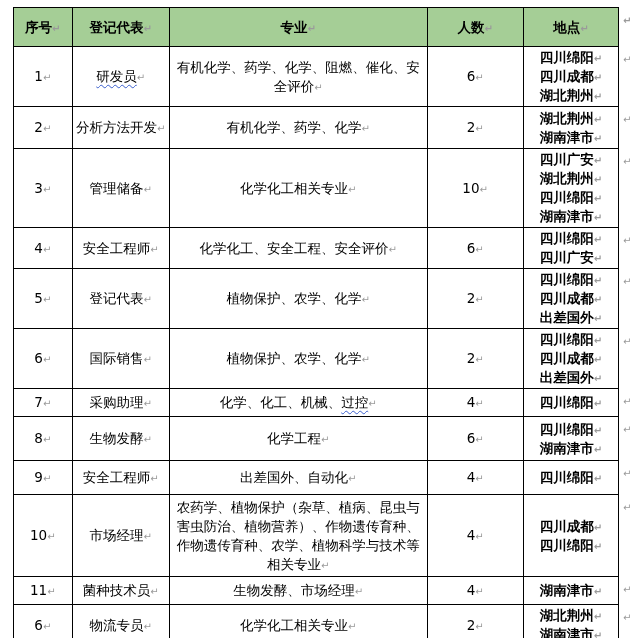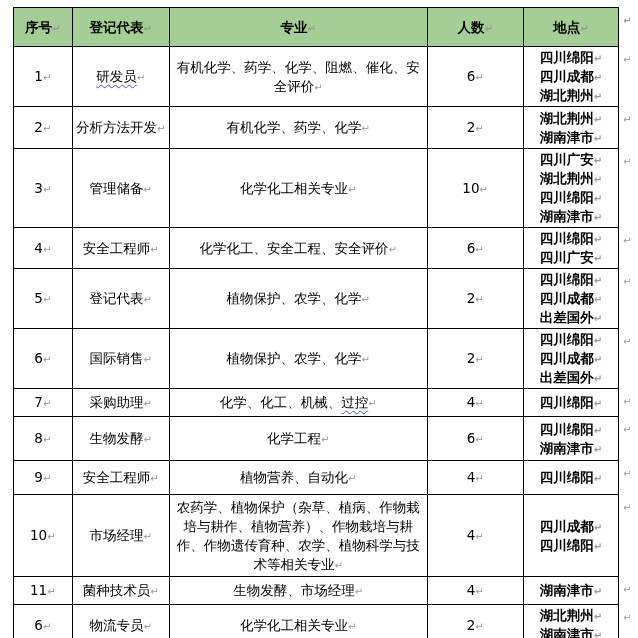--- a/index.html
+++ b/index.html
@@ -185,31 +185,31 @@
     <td><span class="txt">6</span><span class="pmark">↵</span></td>
     <td>
             <div class="loc-line"><span>四川绵阳</span><span class="pmark">↵</span></div>
             <div class="loc-line"><span>湖南津市</span><span class="pmark">↵</span></div>
           </td>
     <td class="gutter"><span class="pmark">↵</span></td>
   </tr>
         <tr>
     <td><span class="txt">9</span><span class="pmark">↵</span></td>
     <td><span class="txt">安全工程师</span><span class="pmark">↵</span></td>
-    <td><span class="txt">植物营养、自动化</span><span class="wavy-part"></span><span class="pmark">↵</span></td>
+    <td><span class="txt">出差国外、自动化</span><span class="wavy-part"></span><span class="pmark">↵</span></td>
     <td><span class="txt">4</span><span class="pmark">↵</span></td>
     <td>
             <div class="loc-line"><span>四川绵阳</span><span class="pmark">↵</span></div>
           </td>
     <td class="gutter"><span class="pmark">↵</span></td>
   </tr>
         <tr>
     <td><span class="txt">10</span><span class="pmark">↵</span></td>
     <td><span class="txt">市场经理</span><span class="pmark">↵</span></td>
-    <td><span class="txt">农药学、植物保护（杂草、植病、作物栽培与耕作、植物营养）、作物栽培与耕作、作物遗传育种、农学、植物科学与技术等相关专业</span><span class="wavy-part"></span><span class="pmark">↵</span></td>
+    <td><span class="txt">农药学、植物保护（杂草、植病、昆虫与害虫防治、植物营养）、作物遗传育种、作物遗传育种、农学、植物科学与技术等相关专业</span><span class="wavy-part"></span><span class="pmark">↵</span></td>
     <td><span class="txt">4</span><span class="pmark">↵</span></td>
     <td>
             <div class="loc-line"><span>四川成都</span><span class="pmark">↵</span></div>
             <div class="loc-line"><span>四川绵阳</span><span class="pmark">↵</span></div>
           </td>
     <td class="gutter"><span class="pmark">↵</span></td>
   </tr>
         <tr>
     <td><span class="txt">11</span><span class="pmark">↵</span></td>
     <td><span class="txt">菌种技术员</span><span class="pmark">↵</span></td>

